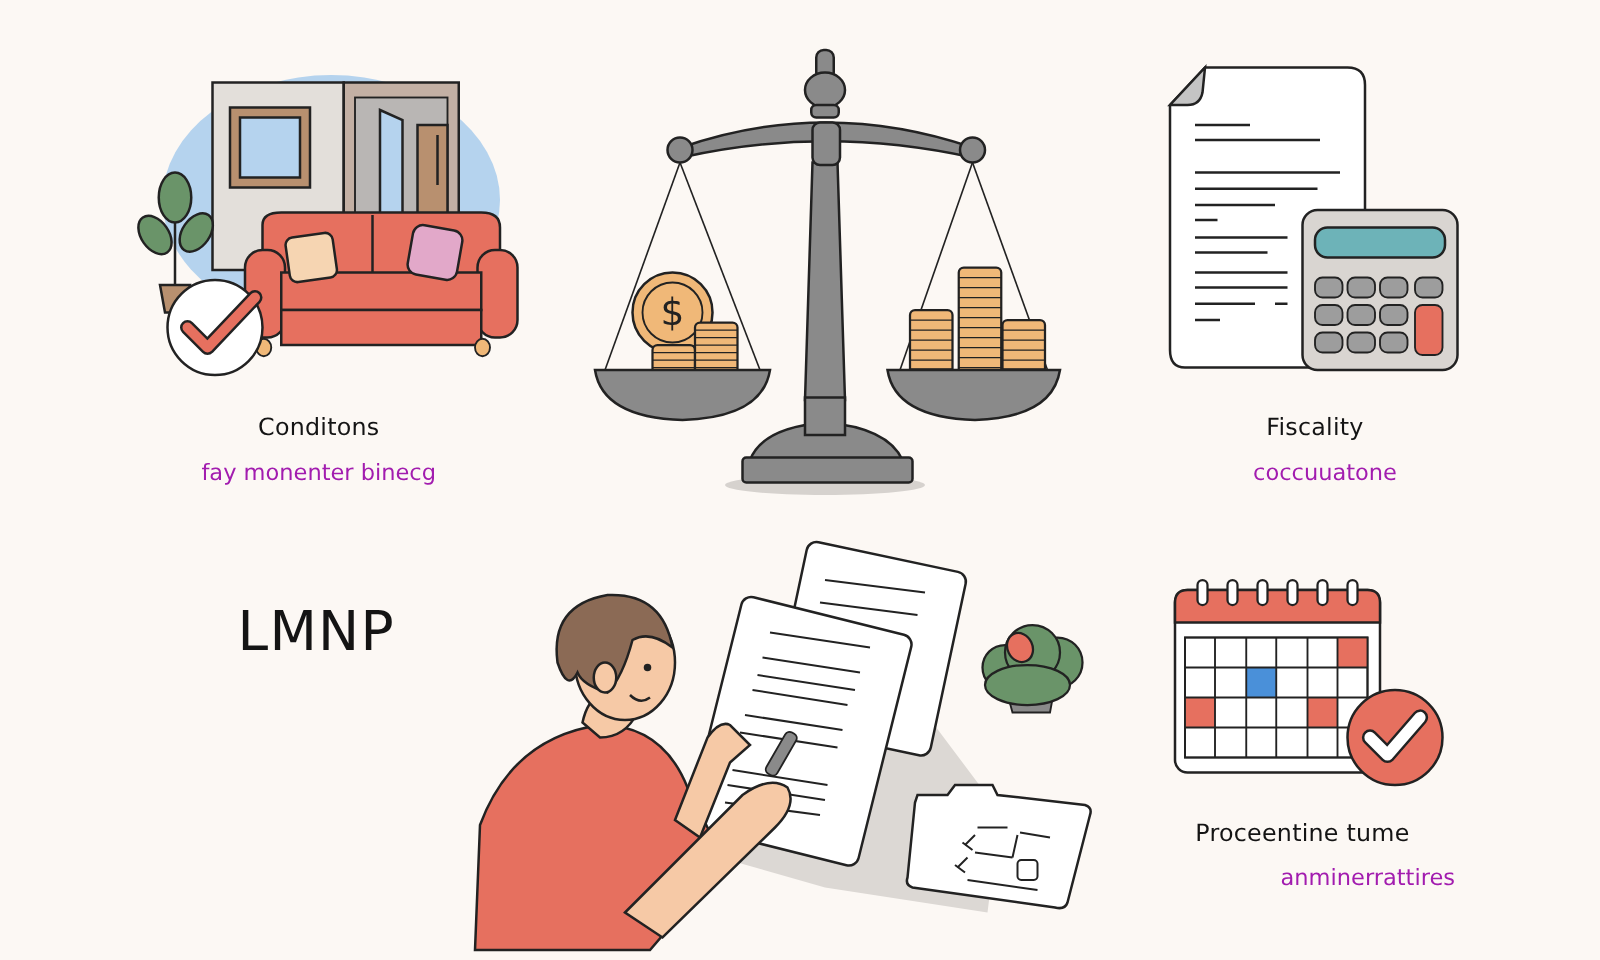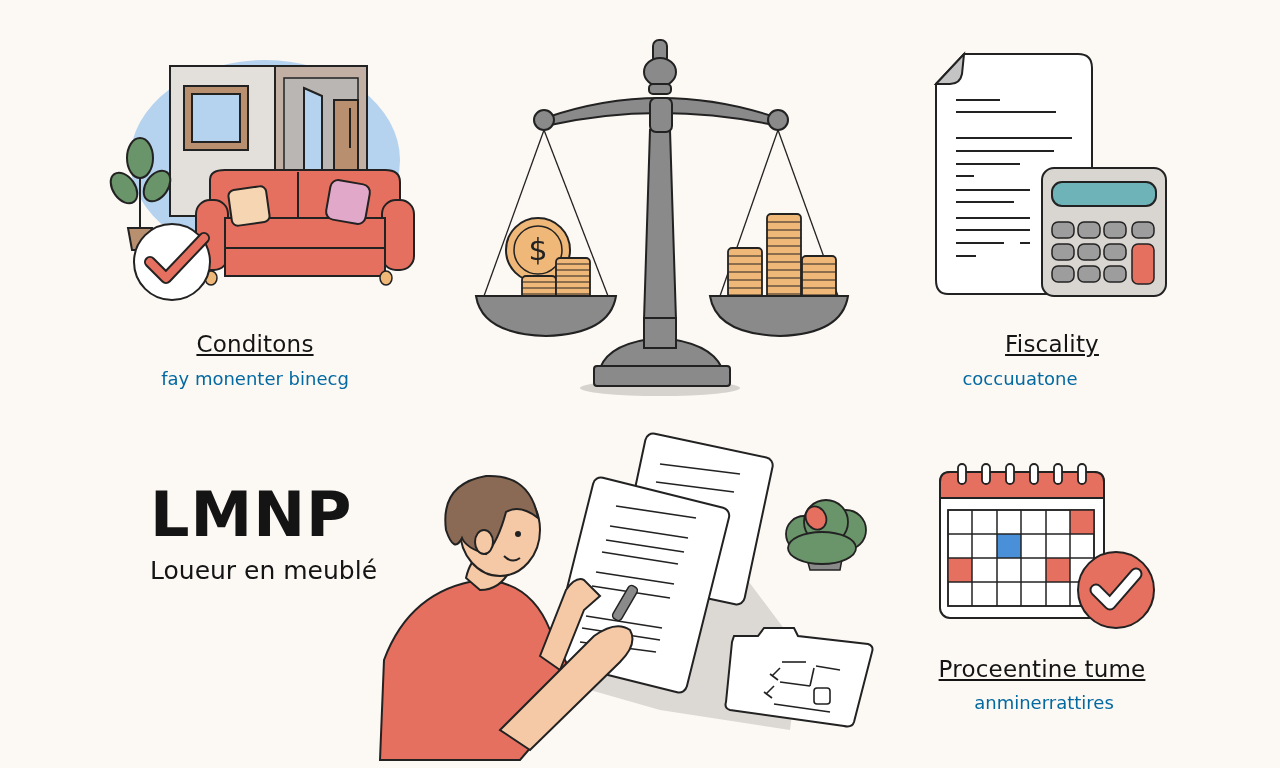--- a/index.html
+++ b/index.html
@@ -1,20 +1,20 @@
 <!DOCTYPE html>
 <html><head>
 <meta charset="utf-8">
 <style>
   html,body{margin:0;padding:0;}
   body{width:1280px;height:768px;background:#fcf8f4;position:relative;overflow:hidden;font-family:"DejaVu Sans","Liberation Sans",sans-serif;color:#141414;}
   .abs{position:absolute;}
-  .cap-title{font-size:23px;text-align:center;letter-spacing:0.2px;text-decoration:underline;}
-  .cap-sub{font-size:18px;text-align:center;color:#0369a1;}
-  .lmnp{font-size:62px;font-weight:bold;letter-spacing:1px;line-height:1;}
+  .cap-title{font-size:19px;text-align:center;letter-spacing:0.2px;}
+  .cap-sub{font-size:18px;text-align:center;color:#a21caf;}
+  .lmnp{font-size:44px;font-weight:normal;letter-spacing:1px;line-height:1;margin-left:40px;}
   .lmnp-line{font-size:25px;line-height:34px;}
   svg{position:absolute;overflow:visible;}
 </style>
 </head>
 <body>
 
 <div>
 <svg class="abs" style="left:100px;top:50px" width="330" height="260" viewBox="0 0 330 260">
   <ellipse cx="165" cy="110" rx="135" ry="100" fill="#b5d3ee"></ellipse>
 
@@ -172,27 +172,26 @@
           <rect x="158" y="204" width="22" height="16" rx="6"></rect>
           <rect x="184" y="204" width="22" height="16" rx="6"></rect>
       <rect x="132" y="226" width="22" height="16" rx="6"></rect>
           <rect x="158" y="226" width="22" height="16" rx="6"></rect>
           <rect x="184" y="226" width="22" height="16" rx="6"></rect>
     </g>
     <rect x="212" y="204" width="22" height="40" rx="6" fill="#e6705f" stroke="#222" stroke-width="1.5"></rect>
   </g>
 </svg>
 <div class="abs cap-title" style="left:952px;top:331px;width:200px;">Fiscality</div>
-<div class="abs cap-sub" style="left:920px;top:368px;width:200px;">coccuuatone</div>
+<div class="abs cap-sub" style="left:960px;top:368px;width:200px;">coccuuatone</div>
 </div>
 
 <div class="abs" style="left:150px;top:484px;width:260px;">
   <div class="lmnp">LMNP</div>
   <div style="margin-top:8px;">
-    <div class="lmnp-line">Loueur en meublé</div>
   </div>
 </div>
 
 <div>
 <svg class="abs" style="left:370px;top:430px" width="520" height="330" viewBox="0 0 520 330">
 
   <polygon points="340,100 430,220 420,300 290,280 220,260" fill="#dcd8d4"></polygon>
 
   <g>
     <rect x="260" y="14" width="130" height="150" rx="8" fill="#fff" stroke="#222" stroke-width="2" transform="rotate(12 325 89)"></rect>
@@ -293,14 +292,14 @@
       <rect x="28" y="60" width="146" height="96" fill="none"></rect>
     </g>
   </g>
   <g>
     <circle cx="196" cy="140" r="38" fill="#e6705f" stroke="#222" stroke-width="2"></circle>
     <path d="M176 140 L190 154 L216 124" fill="none" stroke="#222" stroke-width="13" stroke-linecap="round" stroke-linejoin="round"></path>
     <path d="M176 140 L190 154 L216 124" fill="none" stroke="#fff" stroke-width="9" stroke-linecap="round" stroke-linejoin="round"></path>
   </g>
 </svg>
 <div class="abs cap-title" style="left:922px;top:656px;width:240px;text-align:center;">Proceentine tume</div>
-<div class="abs cap-sub" style="left:924px;top:692px;width:240px;text-align:center;">anminerrattires</div>
+<div class="abs cap-sub" style="left:924px;top:692px;width:240px;text-align:right;">anminerrattires</div>
 </div>
 
 </body></html>

